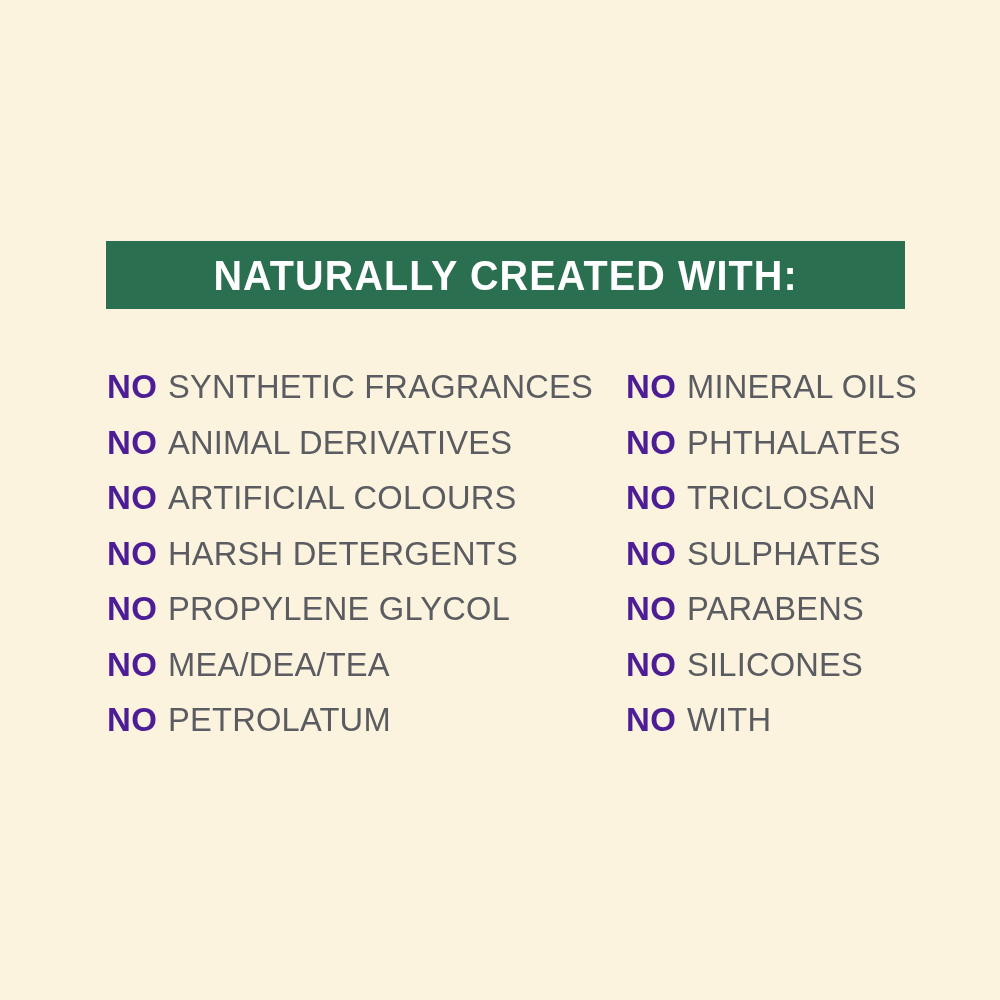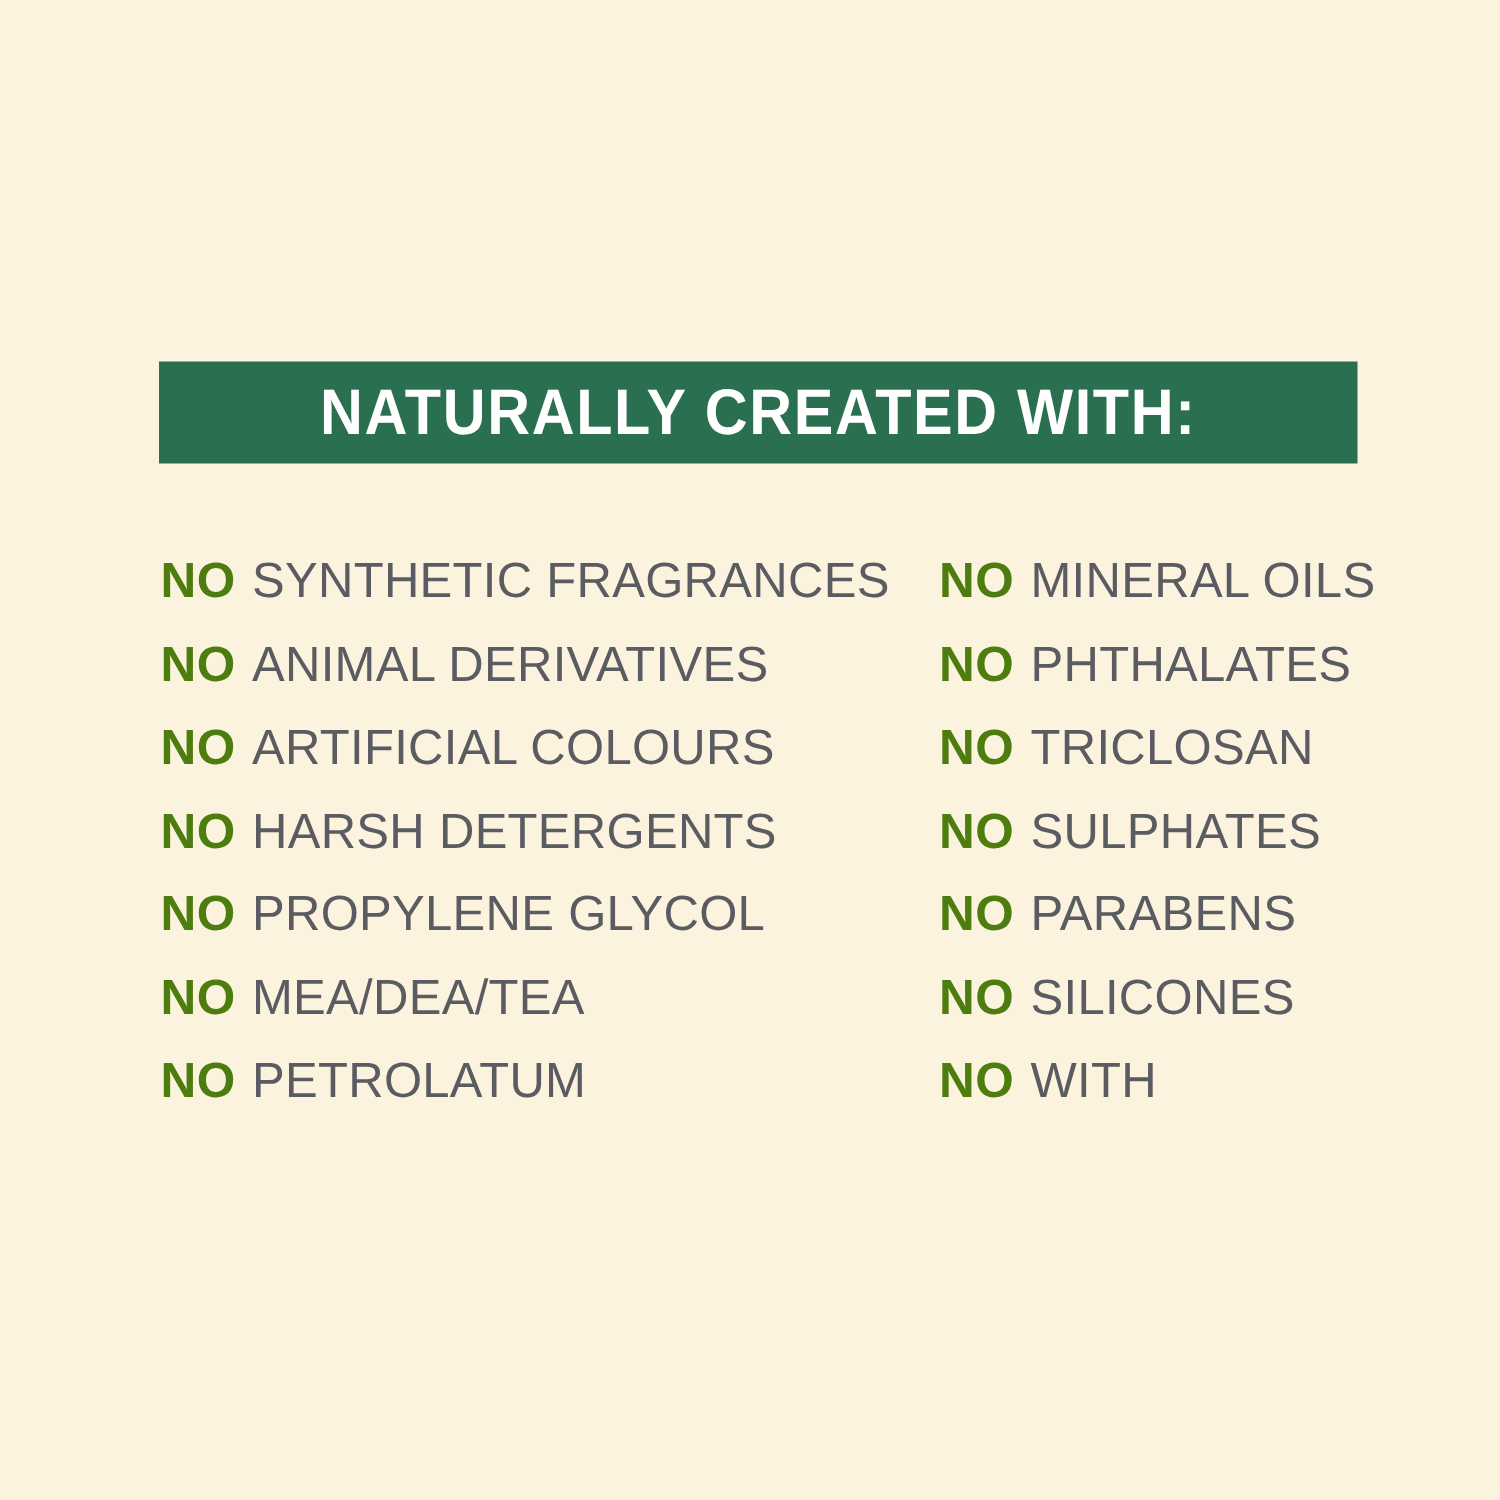--- a/index.html
+++ b/index.html
@@ -67,21 +67,21 @@
     height: 55.5px;
     display: flex;
     align-items: flex-start;
     white-space: nowrap;
     line-height: 34px;
   }
   .no-tag {
     font-family: "Liberation Sans", sans-serif;
     font-weight: 700;
     font-size: 33px;
-    color: #4d7c0f;
+    color: #4c1d95;
     letter-spacing: 0.3px;
     margin-right: 11px;
   }
   .ingredient-name {
     font-family: "Liberation Sans", sans-serif;
     font-weight: 400;
     font-size: 33px;
     color: #5a5c61;
     letter-spacing: 0.2px;
     transform: scaleX(0.99);

